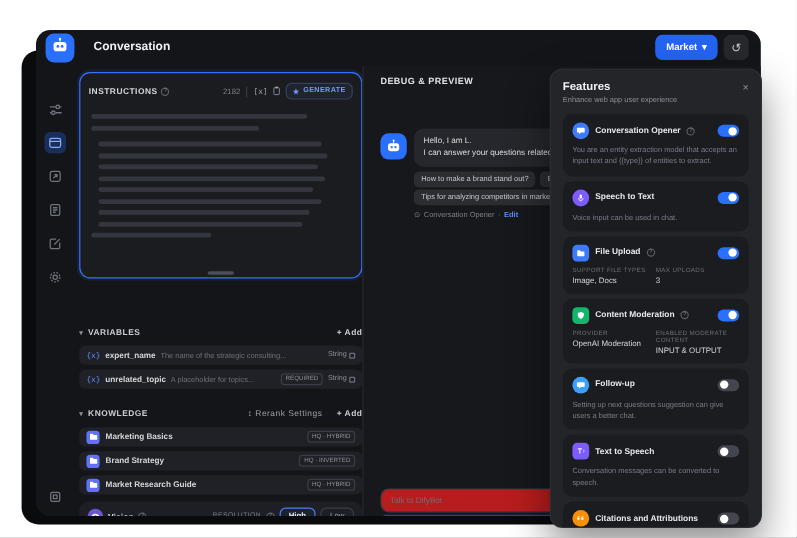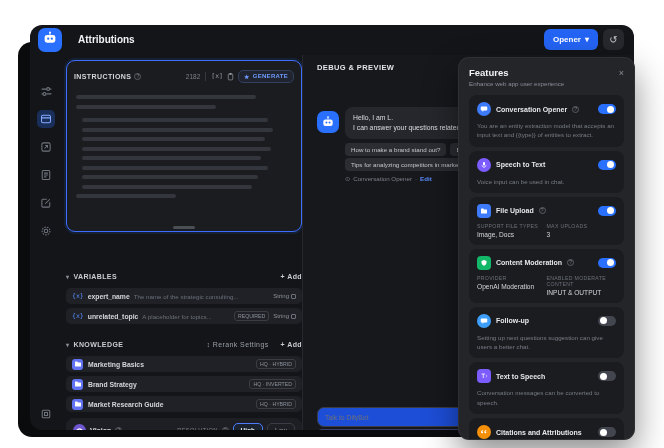--- a/index.html
+++ b/index.html
@@ -79,21 +79,21 @@
   
   .debug { position:absolute; left:272px; top:30px; right:0; bottom:0; border-left:1px solid #26282d; background:#17181c; }
   .debug-title { position:absolute; left:14px; top:8px; font-size:7.5px; font-weight:bold; color:#e2e4e8; letter-spacing:.4px; }
   .bot-avatar { position:absolute; left:14px; top:56px; width:22px; height:22px; background:#2970ff; border-radius:7px; display:flex; align-items:center; justify-content:center; }
   .bubble { position:absolute; left:42px; top:52px; width:172px; background:#26272c; border-radius:8px; padding:6px 8px; }
   .bubble p { font-size:6.8px; color:#dcdee2; line-height:1.5; white-space:nowrap; overflow:hidden; }
   .chip-row { position:absolute; left:42px; display:flex; gap:4px; }
   .chip { background:#2c2d33; border-radius:4px; font-size:6.2px; color:#c3c6cc; padding:3px 6px; white-space:nowrap; }
   .opener-status { position:absolute; left:42px; top:120px; display:flex; align-items:center; gap:3px; font-size:6.2px; color:#7b8087; }
   .edit-link { color:#5b8cff; font-weight:bold; }
-  .chat-input { position:absolute; left:14px; top:352px; width:182px; height:20px; background:#1d4ed8; border:1px solid #3a3d44; border-radius:7px; color:#e2e4e8; font-size:6.8px; padding:0 7px; font-family:"Liberation Sans", sans-serif; }
+  .chat-input { position:absolute; left:14px; top:352px; width:182px; height:20px; background:#b91c1c; border:1px solid #3a3d44; border-radius:7px; color:#e2e4e8; font-size:6.8px; padding:0 7px; font-family:"Liberation Sans", sans-serif; }
   .chat-input::placeholder { color:#6b7079; }
   .features-bar { position:absolute; left:14px; top:374px; width:182px; height:14px; background:#3c3f6e; border-radius:5px; display:flex; align-items:center; gap:3px; padding:0 5px; }
 
   
   .fpanel { position:absolute; left:458px; top:57px; width:177px; height:383px; background:#242529; border:1px solid rgba(255,255,255,.05); border-radius:11px; box-shadow:0 14px 34px rgba(0,0,0,.45); padding:9px 10px; overflow:hidden; }
   .fp-head { display:flex; align-items:flex-end; }
   .fp-title { font-size:9.5px; font-weight:bold; color:#f2f3f5; }
   .fp-close { margin-left:auto; color:#8a8f98; font-size:9px; background:none; border:none; line-height:1; }
   .fp-sub { font-size:6.2px; color:#8a8f98; margin-top:2px; }
   .cards { display:flex; flex-direction:column; gap:4px; margin-top:8px; }
@@ -125,25 +125,25 @@
         <span>
           <svg width="16" height="16" viewBox="0 0 24 24">
               <path d="M12 7V4.6" stroke="#fff" stroke-width="1.6"></path>
               <circle cx="12" cy="3.6" r="1.5" fill="#fff"></circle>
               <rect x="4" y="7.5" width="16" height="11.5" rx="3.5" fill="#fff"></rect>
               <circle cx="9.3" cy="13" r="1.7" fill="#2970ff"></circle>
               <circle cx="14.7" cy="13" r="1.7" fill="#2970ff"></circle>
             </svg>
         </span>
       </div>
-      <div class="app-title">Attributions</div>
+      <div class="app-title">Conversation</div>
 
 
       <button class="publish-btn">
-        <span>Opener</span>
+        <span>Market</span>
         <span>▾</span>
       </button>
       <button class="history-btn">
         <span>↺</span>
       </button>
     </div>
 
     <div class="sidebar">
       <span class="side-ic" style="top:27px">
         <svg width="13" height="13" viewBox="0 0 16 16">

